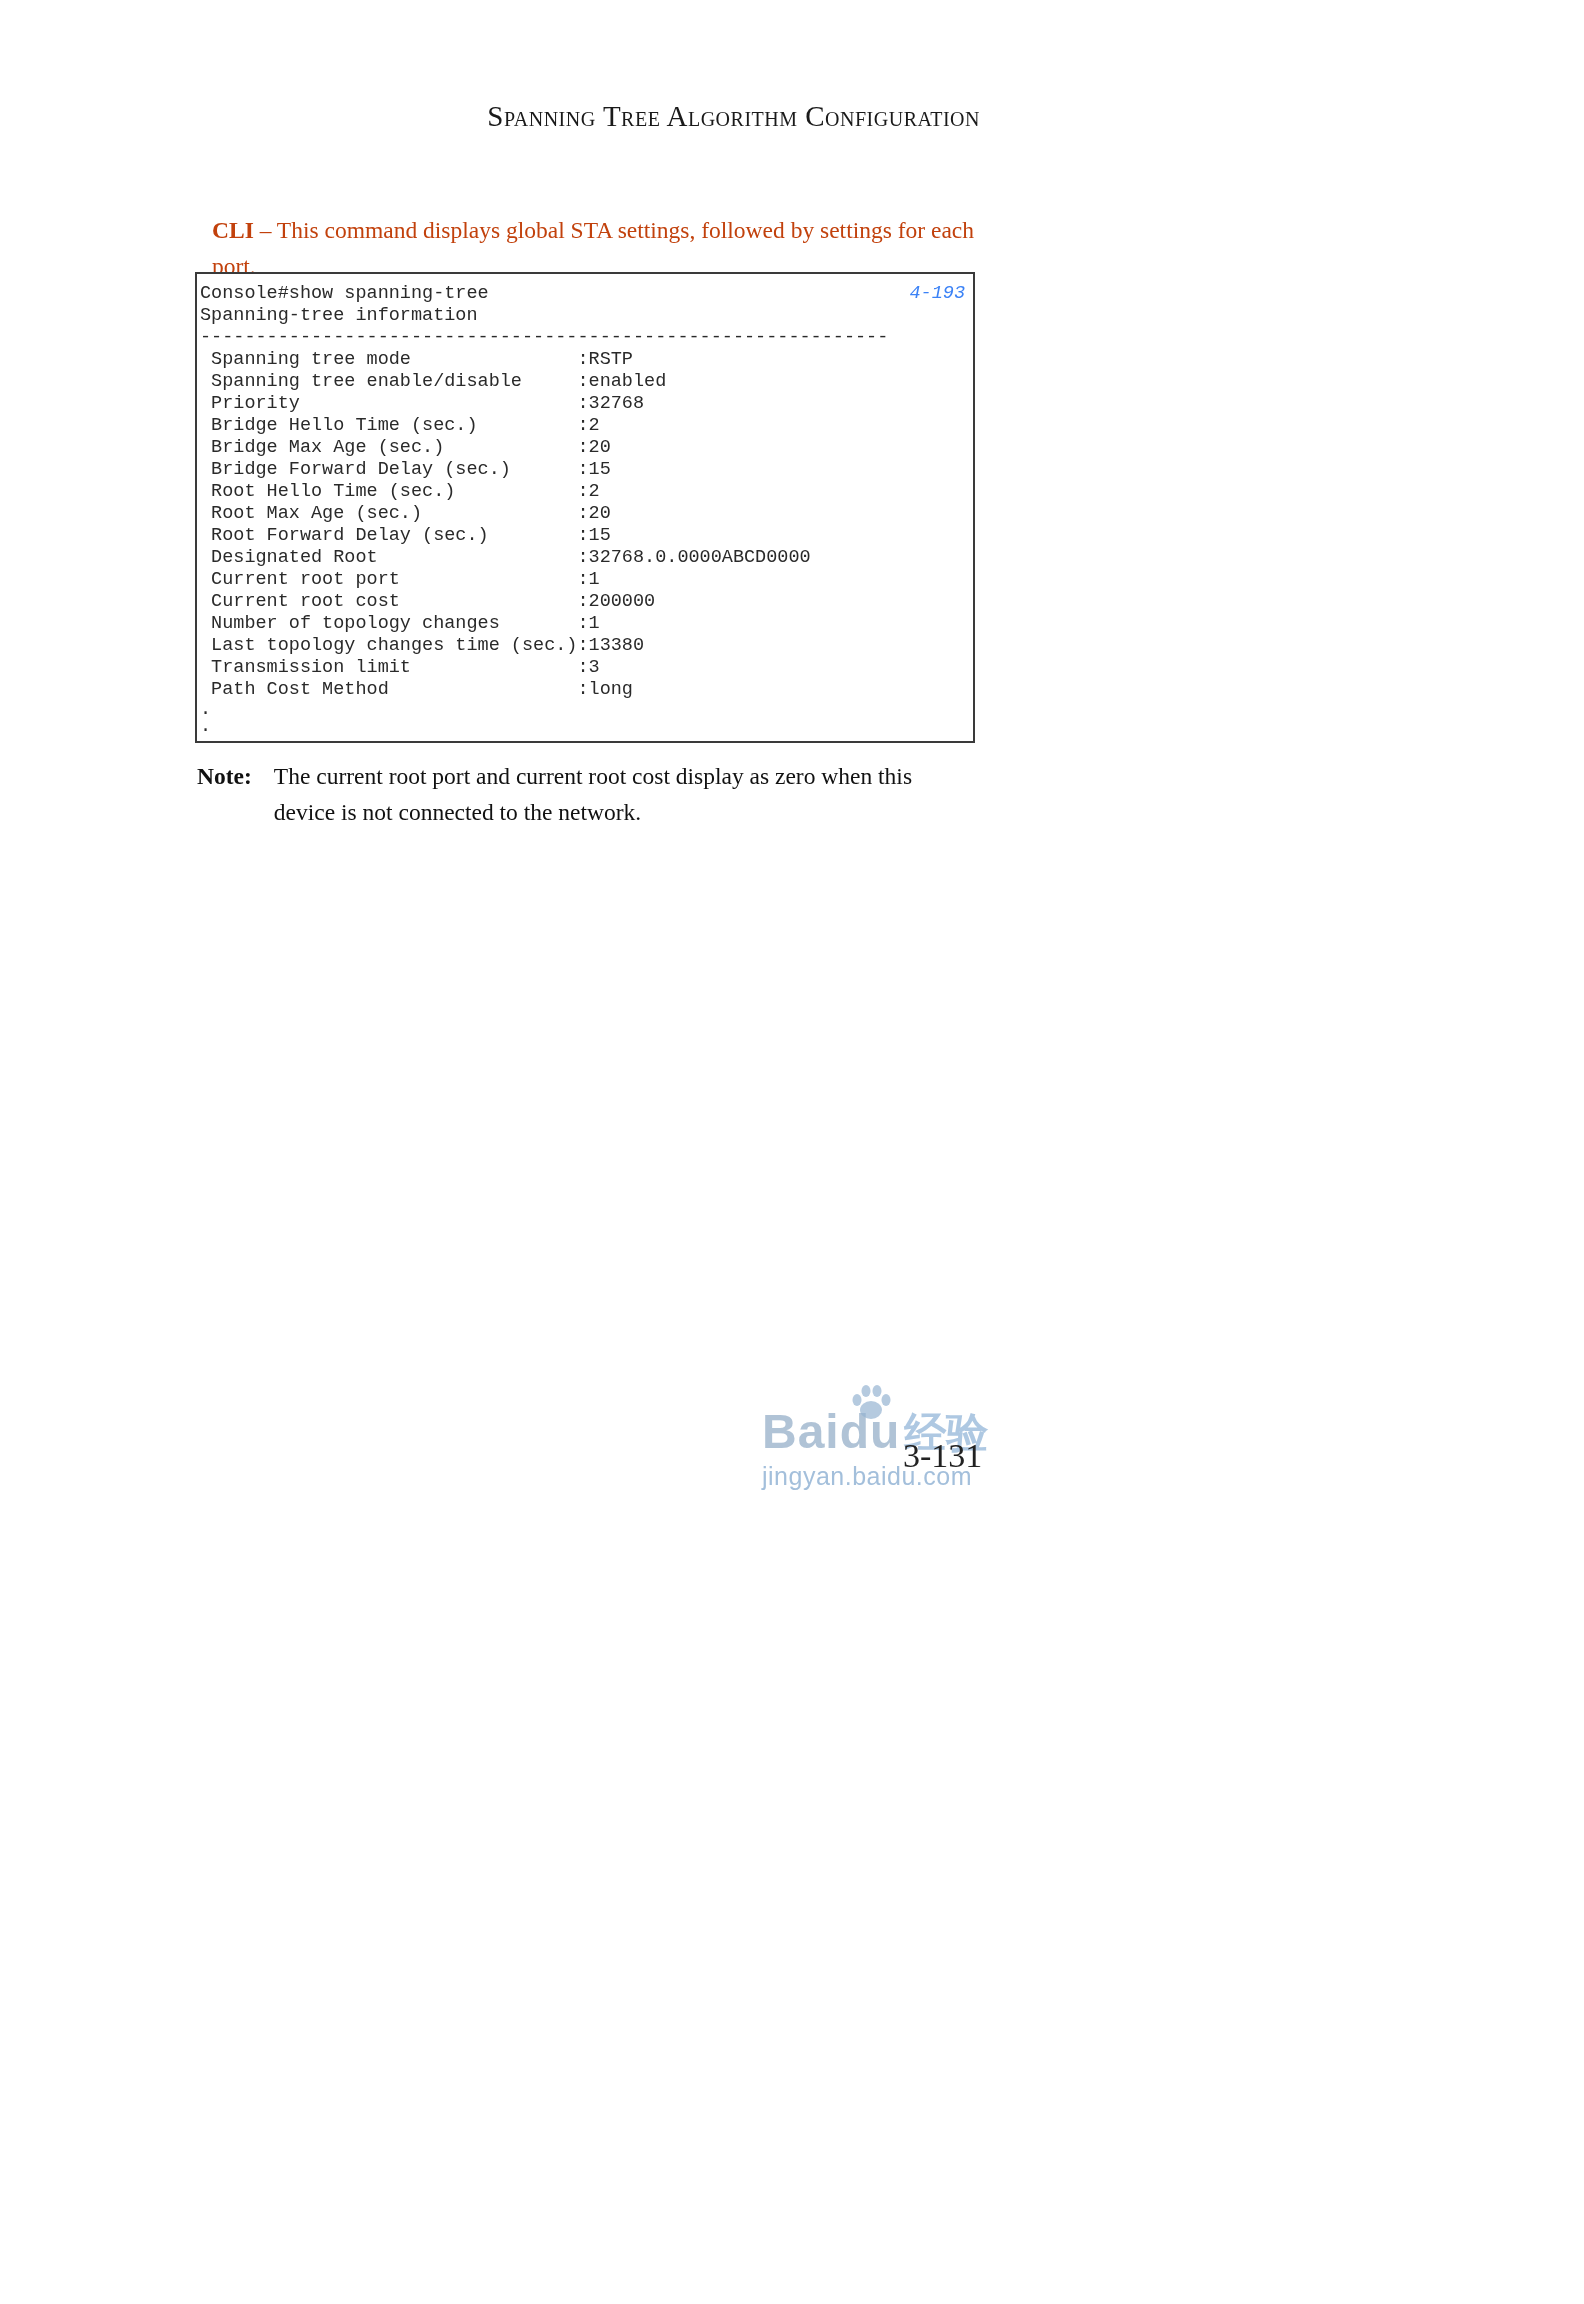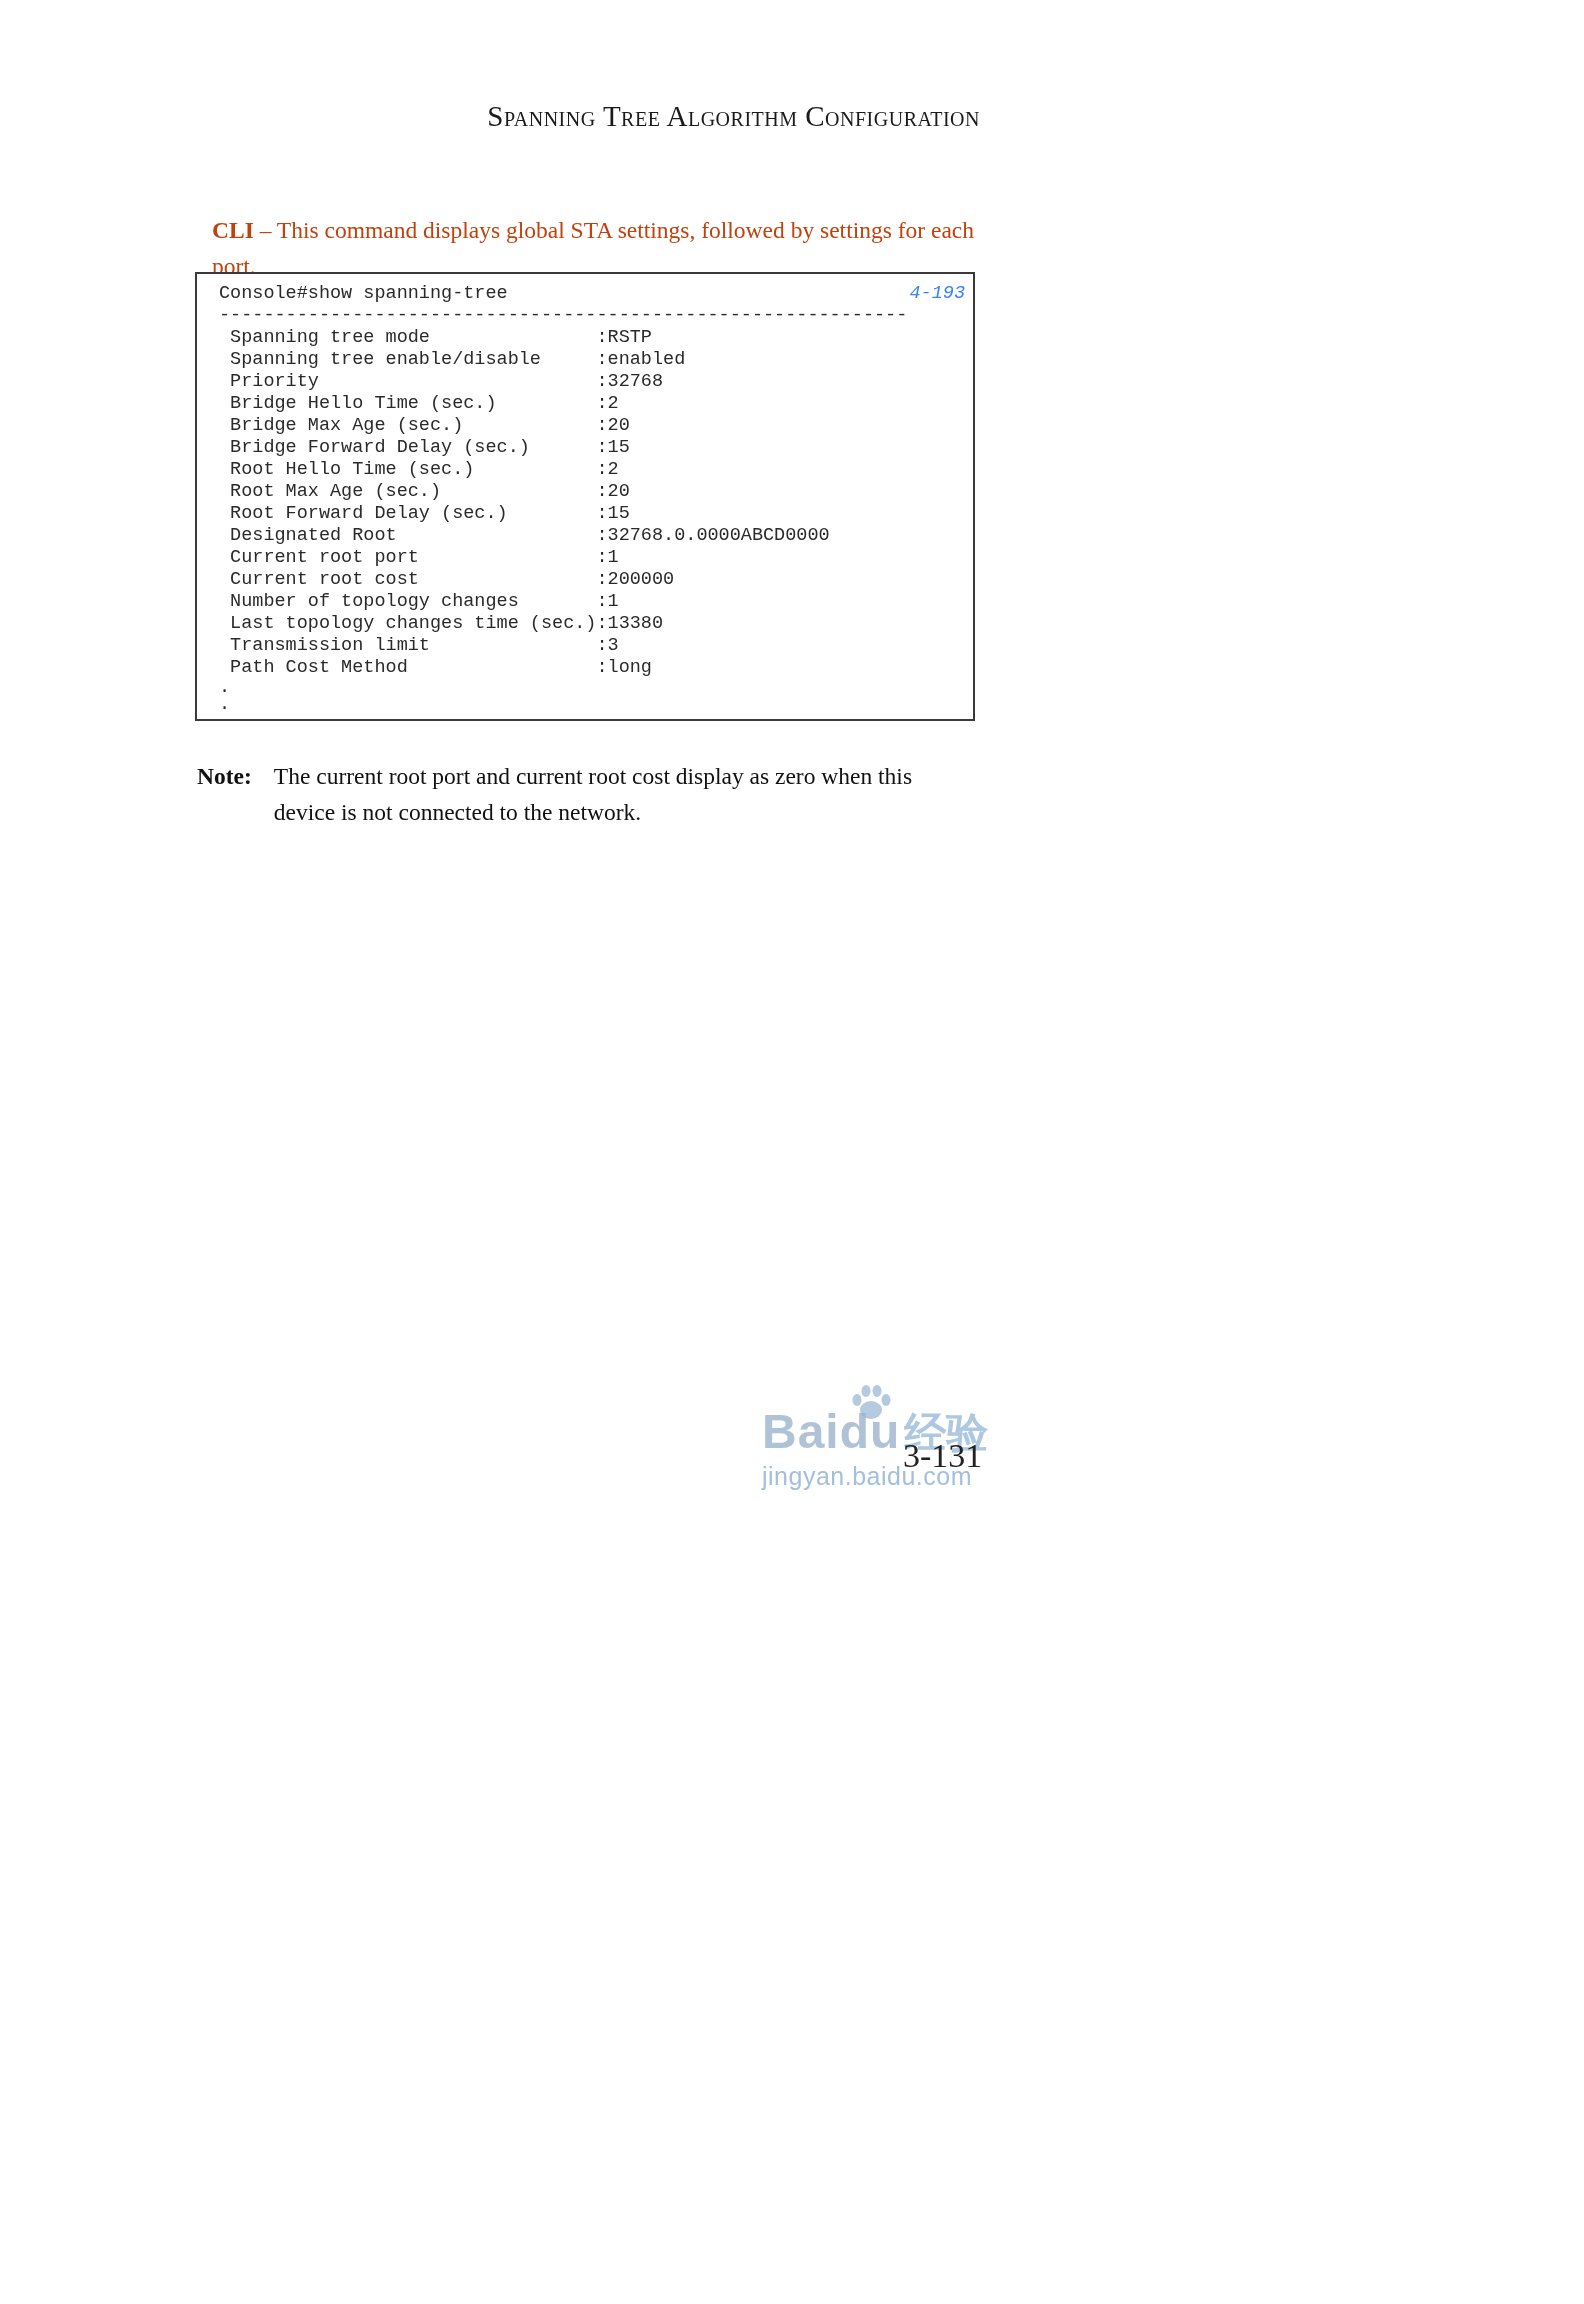--- a/index.html
+++ b/index.html
@@ -34,21 +34,21 @@
     color:#c2410c;
   }
   .intro .lead{font-weight:bold;}
   
   .console{
     position:absolute;
     left:195px; top:272px;
     width:780px;
     box-sizing:border-box;
     border:2px solid #3a3a3a;
-    padding:9px 8px 6px 22px;
+    padding:9px 8px 6px 3px;
     background:#fff;
   }
   .console-line{
     white-space:pre;
     font-family:"Liberation Mono","DejaVu Sans Mono",monospace;
     font-size:18.5px;
     line-height:22px;
     color:#2a2a2a;
     overflow:hidden;
   }
@@ -136,20 +136,21 @@
 
   <div class="running-header">Spanning Tree Algorithm Configuration</div>
 
   <p class="intro"><span class="lead">CLI</span><span> – This command displays global STA settings, followed by settings for each port.</span></p>
 
   <div class="console">
     <div class="console-line first">
       <span>Console#show spanning-tree</span>
       <span class="pageref">4-193</span>
     </div>
+    <div class="console-line">Spanning-tree information</div>
     <div class="console-line">--------------------------------------------------------------</div>
     <div id="console-rows">
         <div class="console-line"> Spanning tree mode               :RSTP</div>
         <div class="console-line"> Spanning tree enable/disable     :enabled</div>
         <div class="console-line"> Priority                         :32768</div>
         <div class="console-line"> Bridge Hello Time (sec.)         :2</div>
         <div class="console-line"> Bridge Max Age (sec.)            :20</div>
         <div class="console-line"> Bridge Forward Delay (sec.)      :15</div>
         <div class="console-line"> Root Hello Time (sec.)           :2</div>
         <div class="console-line"> Root Max Age (sec.)              :20</div>

